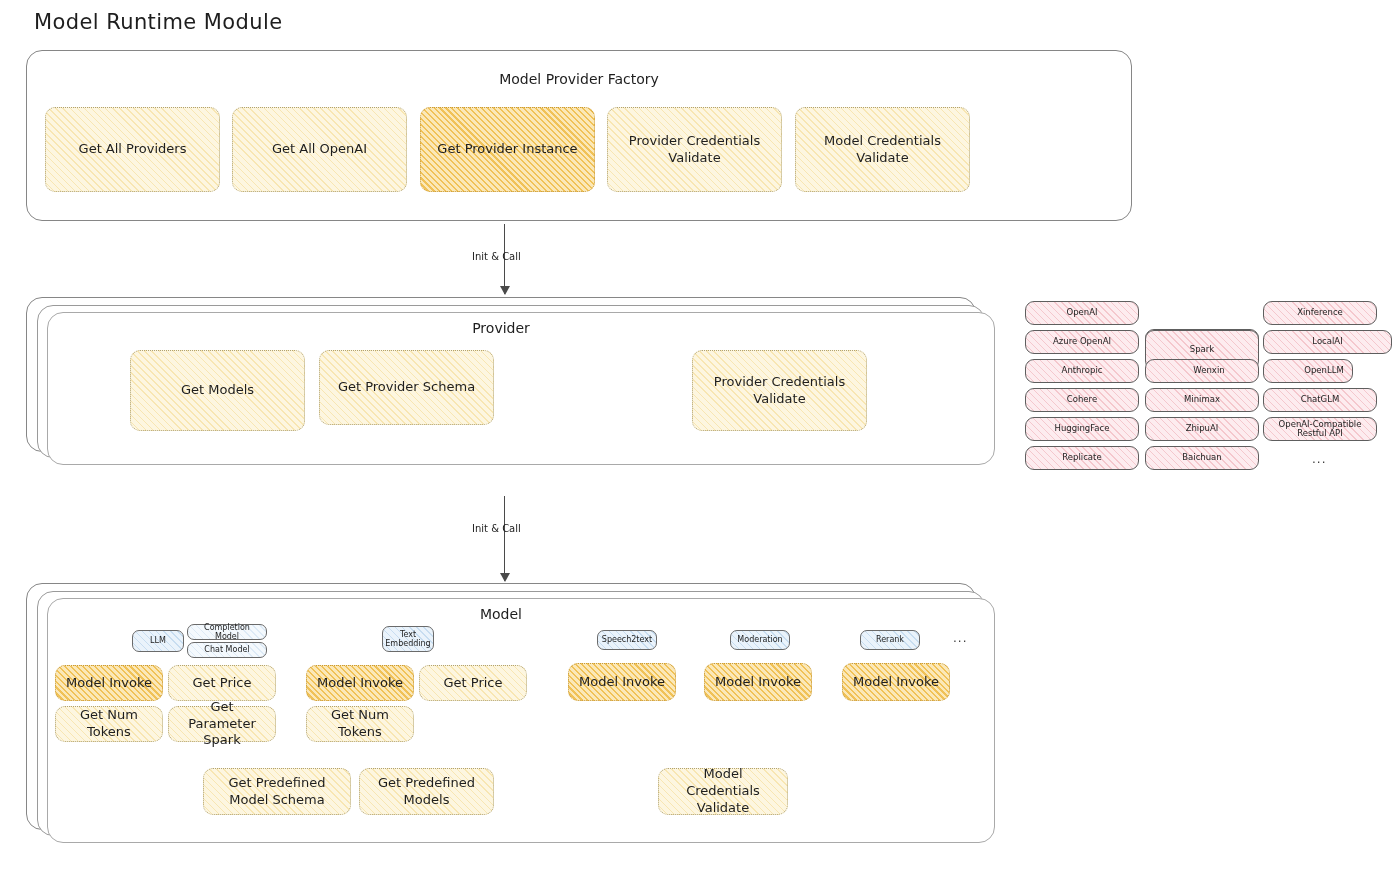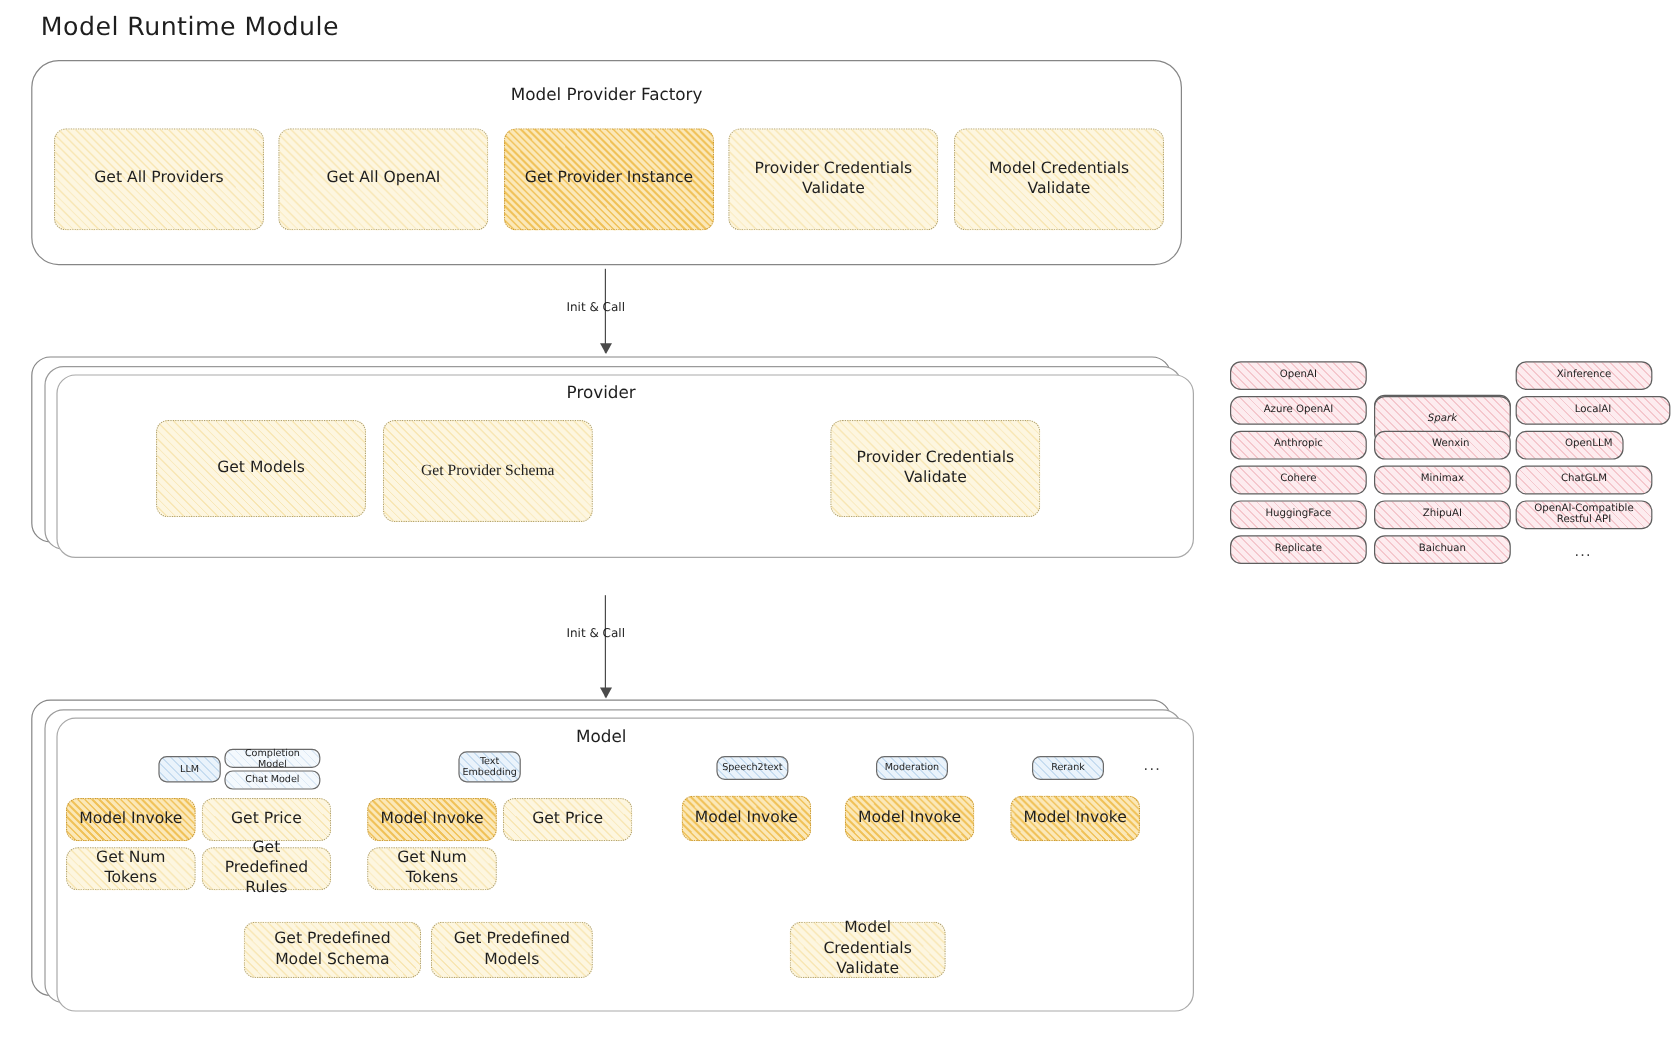--- a/index.html
+++ b/index.html
@@ -143,21 +143,21 @@
     position:absolute;font-size:12px;color:#3a3a3a;letter-spacing:1px;
   }
 </style>
 </head>
 <body>
 
 <div class="canvas">
 
   <div class="page-title">Model Runtime Module</div>
 
-  <div class="card" style="left:26px;top:50px;width:959px;height:171px;border-radius:23px;">
+  <div class="card" style="left:26px;top:50px;width:1106px;height:171px;">
     <div class="card-title" style="top:20px;">Model Provider Factory</div>
 
     <div class="box pale" style="left:18px;top:56px;width:175px;height:85px;">
       <span>Get All Providers</span>
     </div>
     <div class="box pale" style="left:205px;top:56px;width:175px;height:85px;">
       <span>Get All OpenAI</span>
     </div>
     <div class="box deep" style="left:393px;top:56px;width:175px;height:85px;">
       <span>Get Provider Instance</span>
@@ -175,21 +175,21 @@
     <div class="head"></div>
   </div>
   <div class="arrow-label" style="left:472px;top:251px;">Init &amp; Call</div>
 
   <div class="card shadowcard" style="left:26px;top:297px;width:950px;height:155px;z-index:5;">
     <div class="card-title" style="top:22px;">Provider</div>
 
     <div class="box pale" style="left:103px;top:52px;width:175px;height:81px;">
       <span>Get Models</span>
     </div>
-    <div class="box pale" style="left:292px;top:52px;width:175px;height:85px;font-family:Liberation Serif, serif;">
+    <div class="box pale" style="left:292px;top:52px;width:175px;height:75px;">
       <span>Get Provider Schema</span>
     </div>
     <div class="box pale" style="left:665px;top:52px;width:175px;height:81px;">
       <span>Provider Credentials Validate</span>
     </div>
   </div>
 
   <div>
 
     <div class="chip" style="left:1025px;top:301px;width:114px;height:24px;">
@@ -207,21 +207,21 @@
     <div class="chip" style="left:1025px;top:417px;width:114px;height:24px;">
       <span>HuggingFace</span>
       </div>
     <div class="chip" style="left:1025px;top:446px;width:114px;height:24px;">
       <span>Replicate</span>
       </div>
 
     <div class="chip" style="left:1145px;top:301px;width:114px;height:24px;margin-top:28px;">
       <span>Tongyi</span>
       </div>
-    <div class="chip" style="left:1145px;top:330px;width:114px;height:40px;font-style:italic;">
+    <div class="chip" style="left:1145px;top:330px;width:114px;height:40px;">
       <span>Spark</span>
       </div>
     <div class="chip" style="left:1145px;top:359px;width:114px;height:24px;padding-left:17px;">
       <span>Wenxin</span>
       </div>
     <div class="chip" style="left:1145px;top:388px;width:114px;height:24px;">
       <span>Minimax</span>
       </div>
     <div class="chip" style="left:1145px;top:417px;width:114px;height:24px;">
       <span>ZhipuAI</span>
@@ -271,21 +271,21 @@
     <div class="box deep" style="left:28px;top:81px;width:108px;height:36px;">
       <span>Model Invoke</span>
     </div>
     <div class="box pale" style="left:141px;top:81px;width:108px;height:36px;">
       <span>Get Price</span>
     </div>
     <div class="box pale" style="left:28px;top:122px;width:108px;height:36px;">
       <span>Get Num Tokens</span>
     </div>
     <div class="box pale" style="left:141px;top:122px;width:108px;height:36px;">
-      <span>Get Predefined Rules</span>
+      <span>Get Parameter Spark</span>
     </div>
 
     <div class="badge" style="left:355px;top:42px;width:52px;height:26px;">
       <span>Text Embedding</span>
     </div>
     <div class="box deep" style="left:279px;top:81px;width:108px;height:36px;">
       <span>Model Invoke</span>
     </div>
     <div class="box pale" style="left:392px;top:81px;width:108px;height:36px;">
       <span>Get Price</span>

